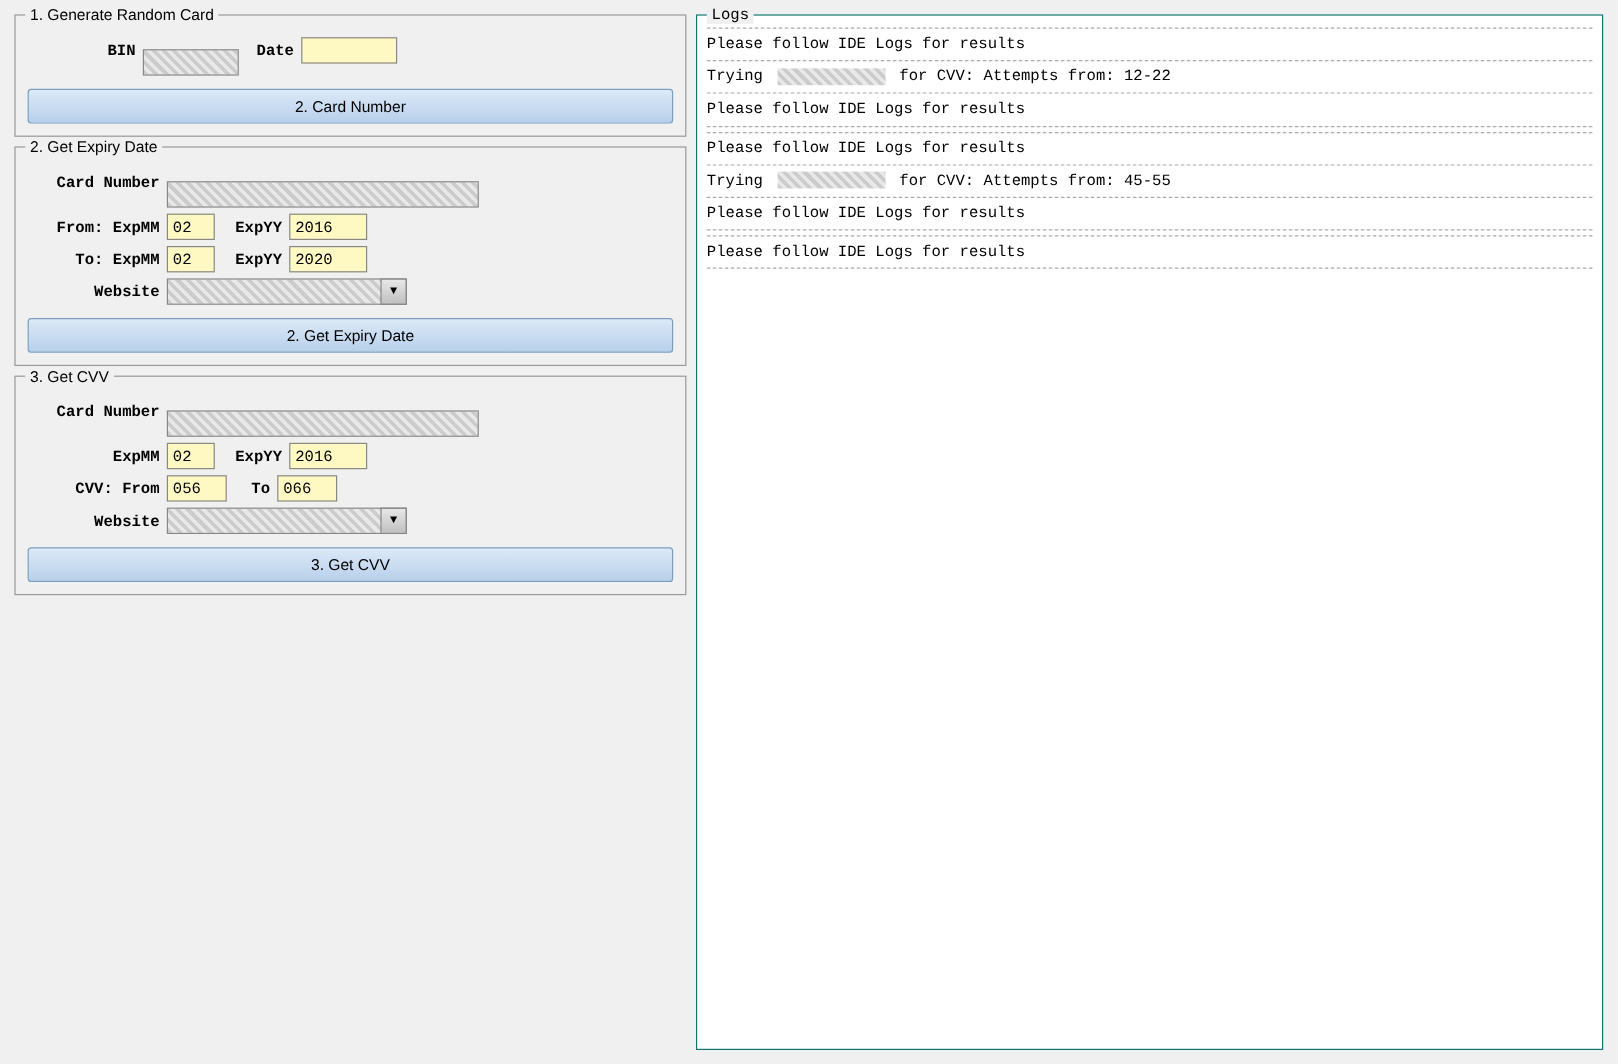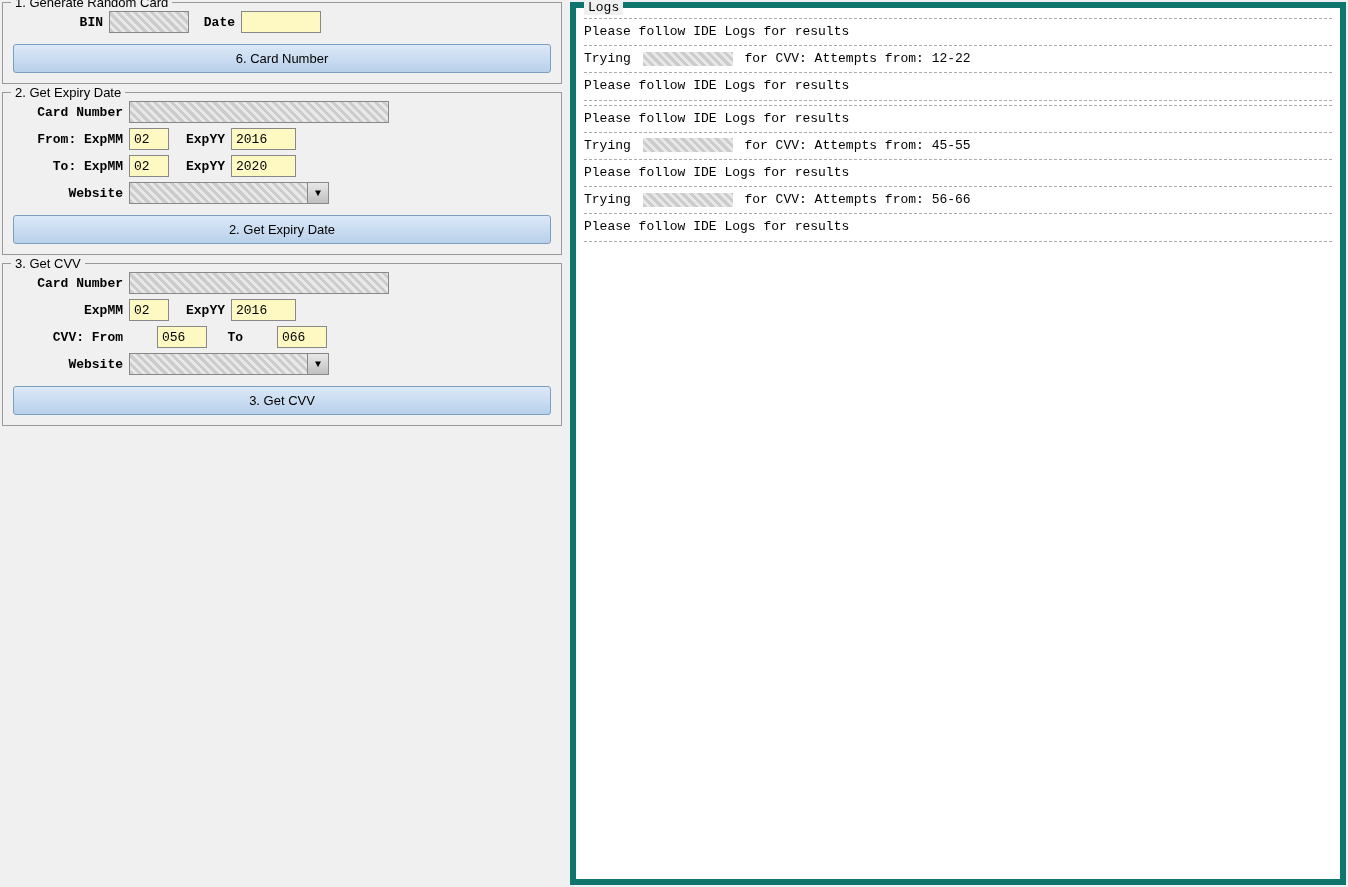--- a/index.html
+++ b/index.html
@@ -7,33 +7,33 @@
       font-family: 'Courier New', Courier, monospace;
       font-size: 13px;
       background: #f0f0f0;
       color: #000;
     }
     .main-container {
       display: flex;
       width: 1348px;
       min-height: 887px;
       background: #f0f0f0;
-      padding: 2px;
+      padding: 12px;
       gap: 8px;
     }
     .left-panel {
       width: 560px;
       flex-shrink: 0;
       display: flex;
       flex-direction: column;
       gap: 0;
     }
     .right-panel {
       flex: 1;
-      border: 6px solid #0f766e;
+      border: 1px solid #0f766e;
       padding: 6px 8px;
       background: #fff;
       font-family: 'Courier New', Courier, monospace;
       font-size: 13px;
       position: relative;
     }
     .right-panel-title {
       position: absolute;
       top: -8px;
       left: 8px;
@@ -84,28 +84,29 @@
     }
     input.redacted {
       background: repeating-linear-gradient(
         45deg,
         #ccc,
         #ccc 3px,
         #e8e8e8 3px,
         #e8e8e8 6px
       );
       color: transparent;
+      margin-top: 20px;
     }
     .input-bin { width: 80px; }
     .input-last { width: 80px; }
     .input-cardnum { width: 260px; }
     .input-cardnum-s3 { width: 260px; }
     .input-mm { width: 40px; }
     .input-yy { width: 65px; }
-    .input-cvv { width: 50px; margin-left: 28px; }
+    .input-cvv { width: 50px; }
     
     .action-button {
       width: 100%;
       padding: 6px 10px;
       background: linear-gradient(to bottom, #dce9f7, #b8d0eb);
       border: 1px solid #7a9fc0;
       border-radius: 3px;
       cursor: pointer;
       font-family: Arial, sans-serif;
       font-size: 13px;
@@ -182,21 +183,21 @@
   <div class="left-panel">
 
     <div class="section">
       <span class="section-title">1. Generate Random Card</span>
       <div class="form-row">
         <label class="form-label">BIN</label>
         <input type="text" class="input-bin redacted" value="47" style="">
         <label class="form-label" style="min-width:40px;">Date</label>
         <input type="text" class="input-last" value="" style="">
       </div>
-      <button class="action-button">6.        Card Number</button>
+      <button class="action-button">2.        Card Number</button>
     </div>
 
     <div class="section">
       <span class="section-title">2. Get Expiry Date</span>
 
       <div class="form-row">
         <label class="form-label form-label-wide">Card Number</label>
         <input type="text" class="input-cardnum redacted" value="47" style="">
       </div>
 
@@ -274,19 +275,18 @@
         <hr class="log-divider">
         <div class="log-entry">Please follow IDE Logs for results</div>
         <hr class="log-divider">
         <hr class="log-divider">
         <div class="log-entry">Please follow IDE Logs for results</div>
         <hr class="log-divider">
         <div class="log-entry">Trying <span class="log-text-redacted"></span> for CVV: Attempts from: 45-55</div>
         <hr class="log-divider">
         <div class="log-entry">Please follow IDE Logs for results</div>
         <hr class="log-divider">
-        <div class="log-entry">Trying <span class="log-text-redacted"></span> for CVV: Attempts from: 56-66</div>
         <hr class="log-divider">
         <div class="log-entry">Please follow IDE Logs for results</div>
         <hr class="log-divider">
       </div>
   </div>
 </div>
 
 </body></html>

